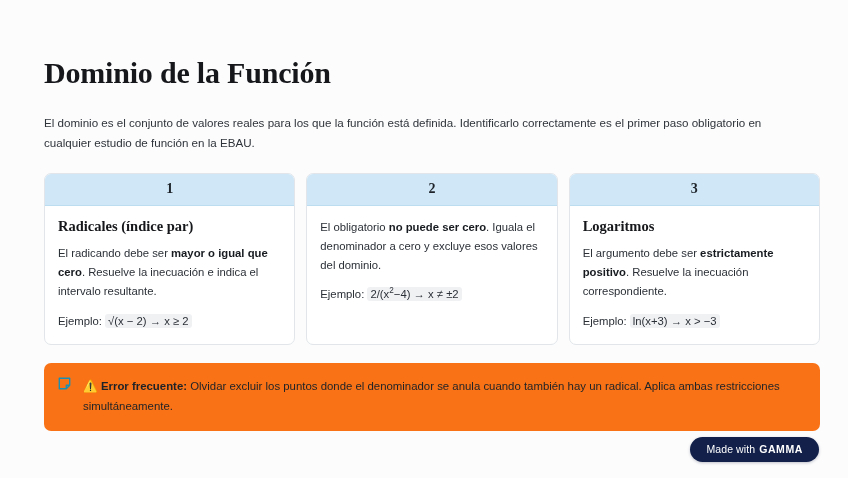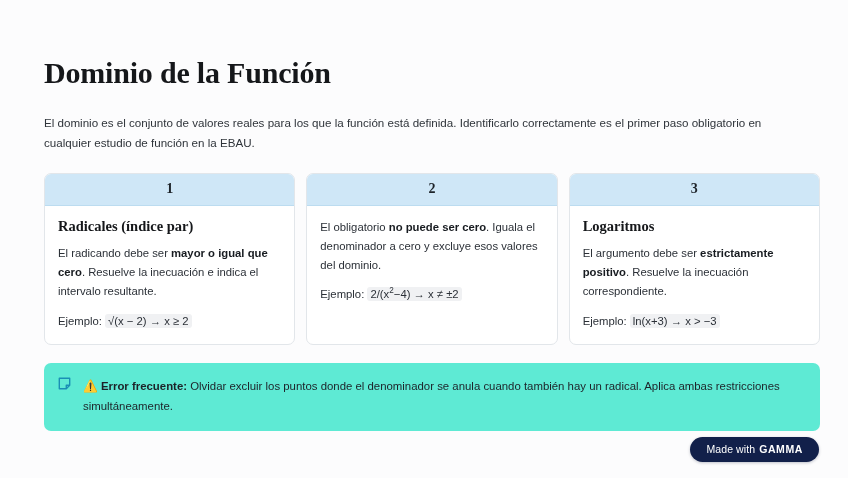--- a/index.html
+++ b/index.html
@@ -104,21 +104,21 @@
   }
   .code-chip sup {
     font-size: 0.72em;
     vertical-align: super;
     line-height: 0;
   }
 
   
   .callout {
     margin-top: 18px;
-    background: #5eead4;
+    background: #f97316;
     border-radius: 7px;
     padding: 13px 16px 14px 14px;
     display: flex;
     align-items: flex-start;
     gap: 12px;
   }
   .callout-note-icon {
     flex: 0 0 auto;
     margin-top: 1px;
     line-height: 0;

